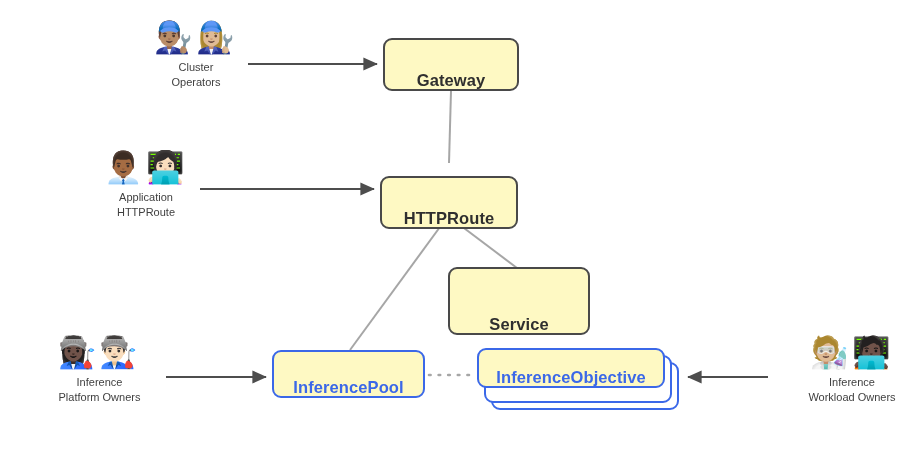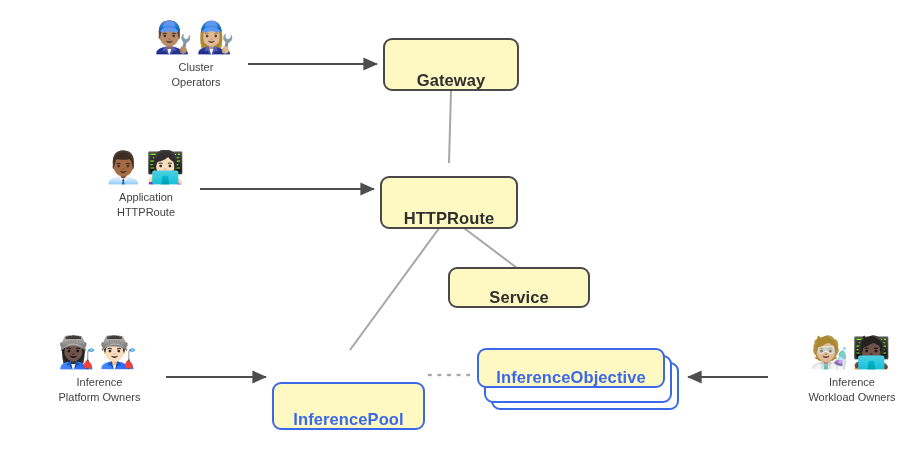--- a/index.html
+++ b/index.html
@@ -130,25 +130,25 @@
   </svg>
 
   <div class="node dark" style="left:383px; top:38px; width:136px; height:53px;">
     <span class="node-label">Gateway</span>
   </div>
 
   <div class="node dark" style="left:380px; top:176px; width:138px; height:53px;">
     <span class="node-label">HTTPRoute</span>
   </div>
 
-  <div class="node dark" style="left:448px; top:267px; width:142px; height:41px;">
+  <div class="node dark" style="left:448px; top:267px; width:142px; height:68px;">
     <span class="node-label">Service</span>
   </div>
 
-  <div class="node blue" style="left:272px; top:350px; width:153px; height:48px;margin-top:32px;">
+  <div class="node blue" style="left:272px; top:350px; width:153px; height:48px;">
     <span class="node-label">InferencePool</span>
   </div>
 
   <div class="stack-shadow" style="left:491px; top:362px; width:188px; height:48px;"></div>
   <div class="stack-shadow" style="left:484px; top:355px; width:188px; height:48px;"></div>
 
   <div class="node blue" style="left:477px; top:348px; width:188px; height:40px;">
     <span class="node-label">InferenceObjective</span>
   </div>
 

